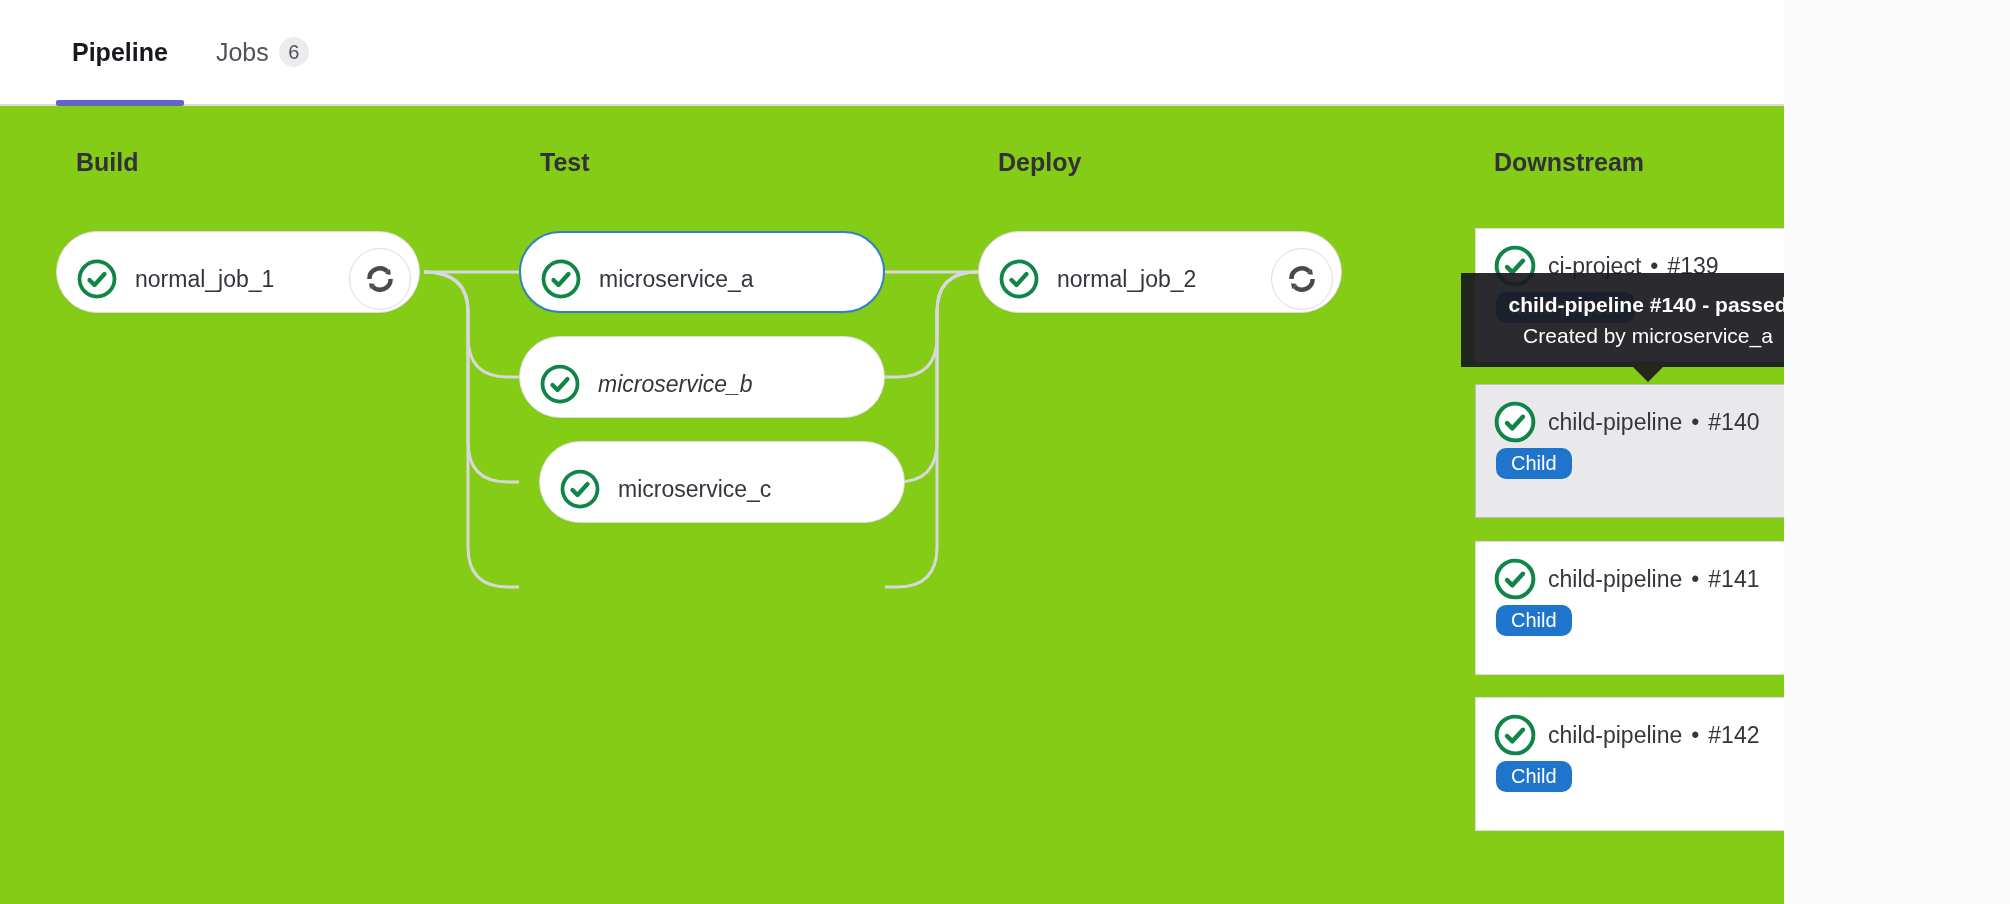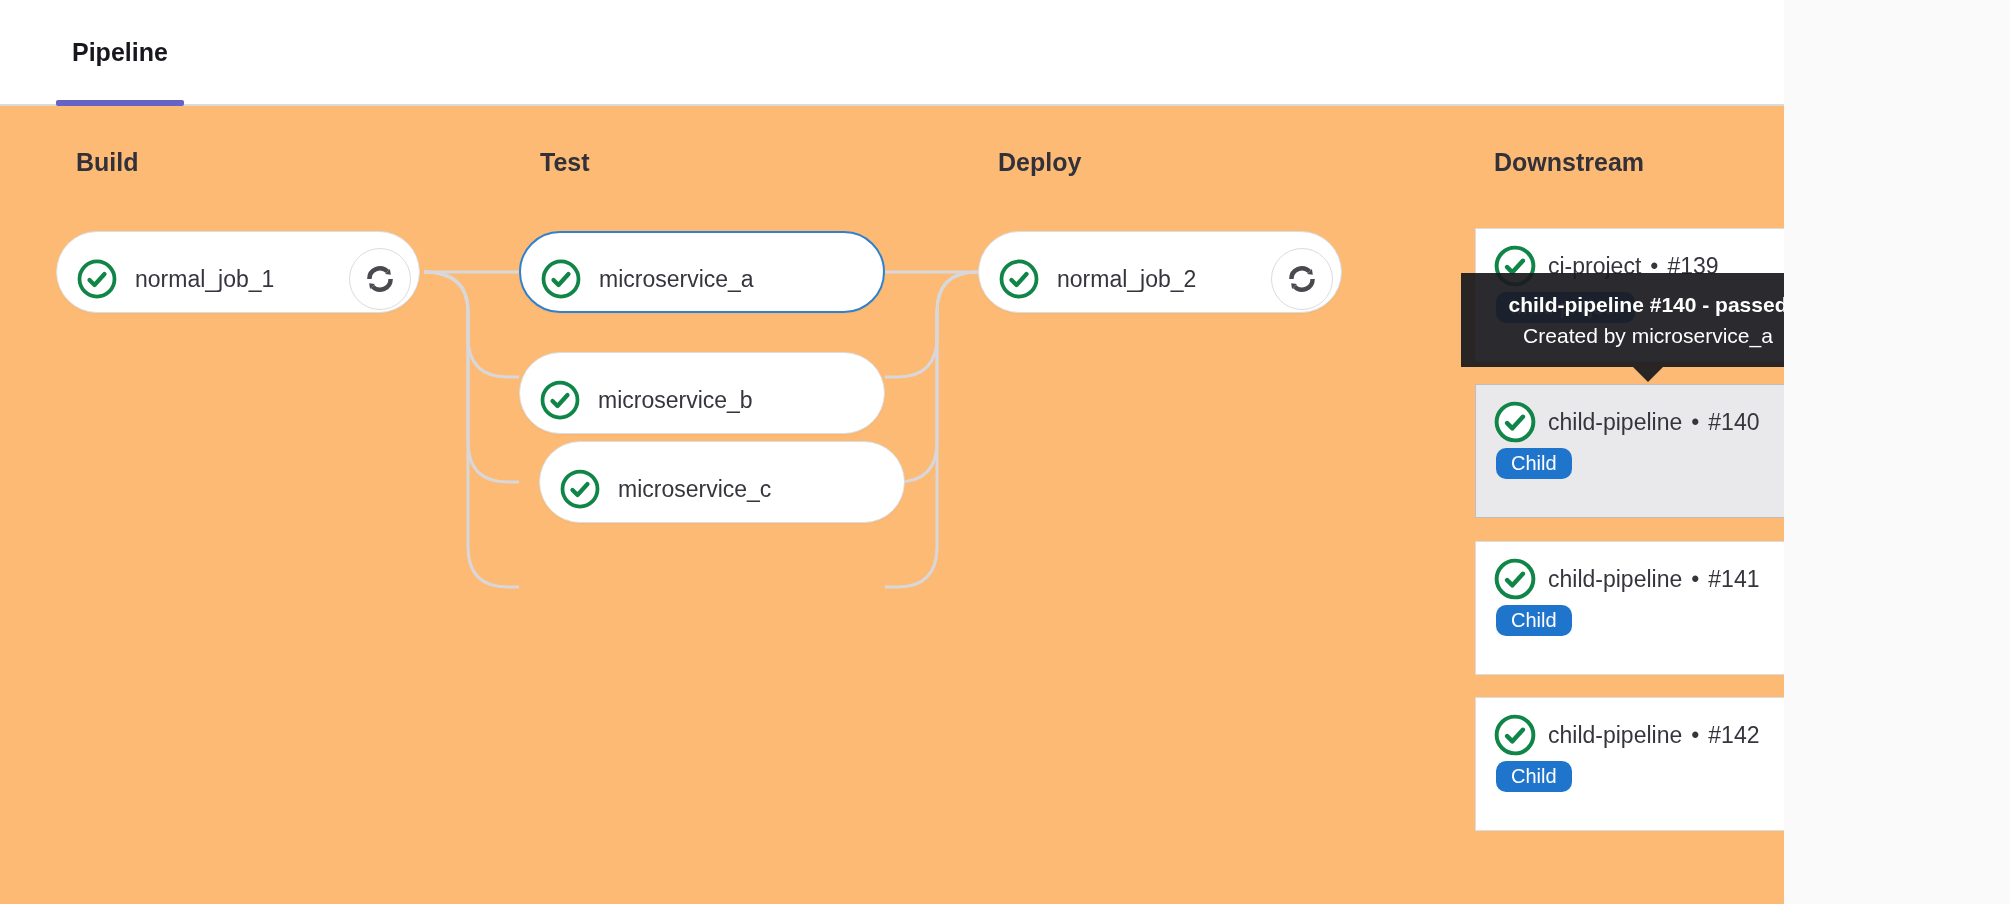--- a/index.html
+++ b/index.html
@@ -1,17 +1,17 @@
 <!DOCTYPE html>
 <html><head>
 <meta charset="utf-8">
 <style>
   html,body{margin:0;padding:0;}
   body{font-family:"Liberation Sans", sans-serif; background:#fafafa;}
-  .app{position:relative; width:1784px; height:904px; background:#fdba74; overflow:hidden;}
+  .app{position:relative; width:1784px; height:904px; background:#84cc16; overflow:hidden;}
 
   
   .tabbar{position:absolute; top:0; left:0; width:2010px; height:106px; background:#fff;
           border-bottom:2px solid #dbdbdb; box-sizing:border-box; display:flex; align-items:stretch; z-index:10;}
   .tab{position:relative; display:flex; align-items:center; gap:10px; padding:0 16px; cursor:pointer;}
   .tab-pipeline{margin-left:56px; font-weight:700; font-size:25px; color:#18171d;}
   .tab-pipeline::after{content:""; position:absolute; left:0; right:0; bottom:-2px; height:6px;
           background:#6464c4; border-radius:2px;}
   .tab-jobs{margin-left:16px; font-size:25px; color:#535158;}
   .count-badge{display:inline-flex; align-items:center; justify-content:center; min-width:30px; height:30px;
@@ -52,20 +52,24 @@
         border:15px solid transparent; border-bottom:none; border-top:15px solid rgba(26,26,31,0.93);}
 </style>
 </head>
 <body>
 
 <div class="app">
 
   <header class="tabbar">
     <div class="tab tab-pipeline">
       <span>Pipeline</span>
+    </div>
+    <div class="tab tab-jobs">
+      <span>Jobs</span>
+      <span class="count-badge">6</span>
     </div>
   </header>
 
   <div class="stage-title" style="left:76px">Build</div>
   <div class="stage-title" style="left:540px">Test</div>
   <div class="stage-title" style="left:998px">Deploy</div>
   <div class="stage-title" style="left:1494px">Downstream</div>
 
   <svg class="edges" width="2010" height="904" viewBox="0 0 2010 904">
     <g fill="none" stroke="#d8d8dc" stroke-width="3">
@@ -101,21 +105,21 @@
   </div>
 
   <div class="pill selected" style="left:519px; top:231px; width:366px;">
     <svg class="status-icon" viewBox="0 0 16 16" width="40" height="40">
       <circle cx="8" cy="8" r="7" fill="#fff" stroke="#108548" stroke-width="1.5"></circle>
       <path d="M5 8.4l2 2 4-4.4" stroke="#108548" stroke-width="1.7" fill="none" stroke-linecap="round" stroke-linejoin="round"></path>
     </svg>
     <span class="job-label">microservice_a</span>
   </div>
 
-  <div class="pill" style="left:519px; top:352px; width:366px;">
+  <div class="pill" style="left:519px; top:336px; width:366px;font-style:italic;">
     <svg class="status-icon" viewBox="0 0 16 16" width="40" height="40">
       <circle cx="8" cy="8" r="7" fill="#fff" stroke="#108548" stroke-width="1.5"></circle>
       <path d="M5 8.4l2 2 4-4.4" stroke="#108548" stroke-width="1.7" fill="none" stroke-linecap="round" stroke-linejoin="round"></path>
     </svg>
     <span class="job-label">microservice_b</span>
   </div>
 
   <div class="pill" style="left:539px; top:441px; width:366px;">
     <svg class="status-icon" viewBox="0 0 16 16" width="40" height="40">
       <circle cx="8" cy="8" r="7" fill="#fff" stroke="#108548" stroke-width="1.5"></circle>

